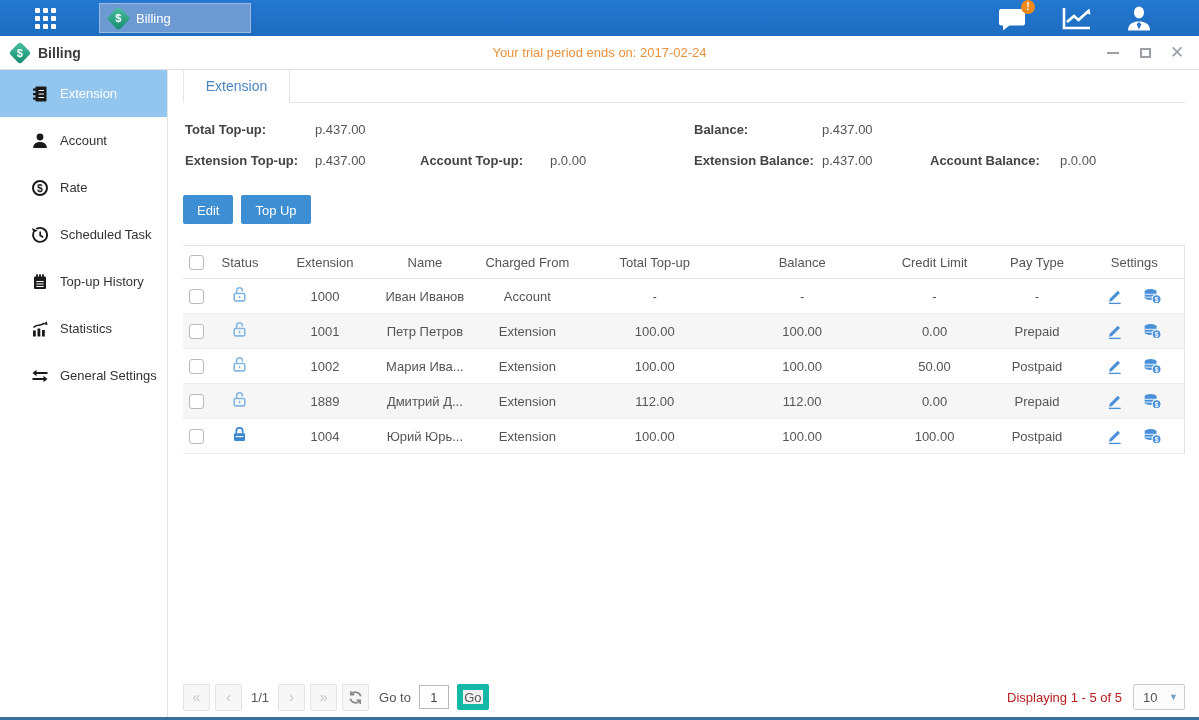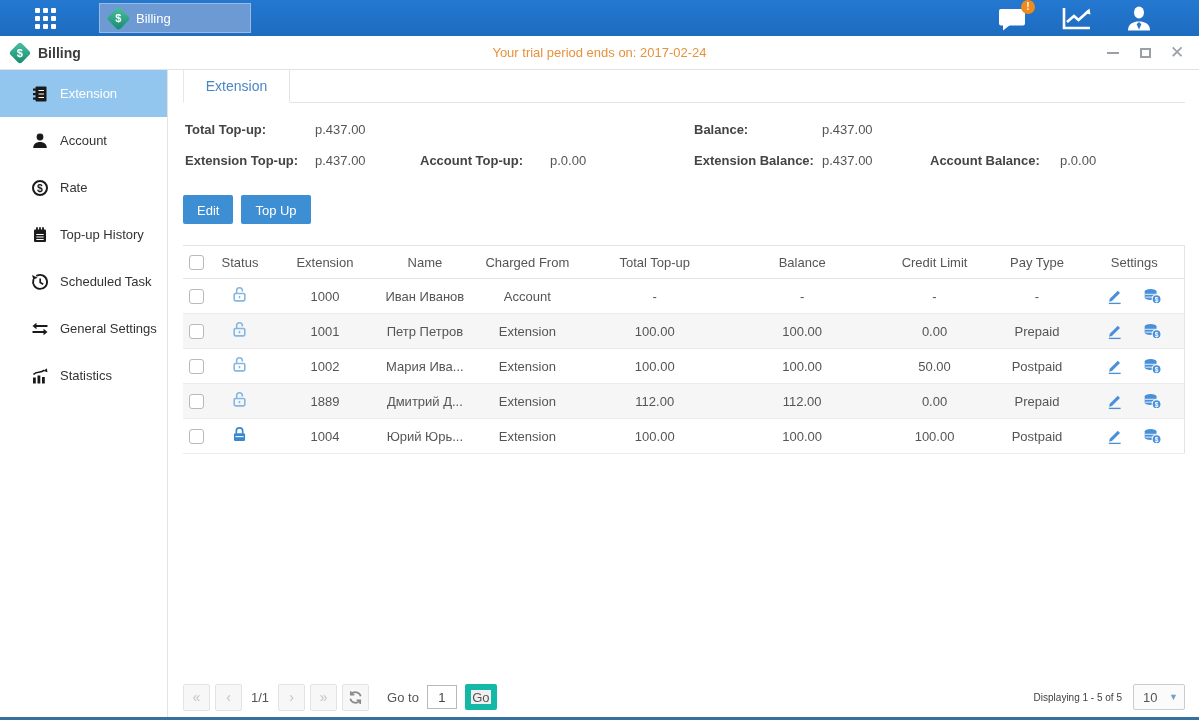--- a/index.html
+++ b/index.html
@@ -82,27 +82,27 @@
     vertical-align:middle; cursor:pointer; }
   .ops span { display:inline-flex; margin:0 8px; cursor:pointer; vertical-align:middle; }
 
   
   .pagination { position:absolute; left:15px; right:14px; bottom:6px;
     height:28px; display:flex; align-items:center; }
   .pg-btn { width:27px; height:27px; border:1px solid #e3e3e3; background:#f7f7f7;
     border-radius:2px; color:#c4c4c4; font-size:14px; display:flex;
     align-items:center; justify-content:center; margin-right:5px; cursor:pointer; }
   .page-ind { margin:0 9px 0 4px; color:#555; font-size:13px; }
-  .goto-label { margin-left:13px; color:#555; font-size:13px; }
+  .goto-label { margin-left:5px; color:#555; font-size:13px; }
   .goto-input { width:30px; height:24px; margin:0 8px; border:1px solid #b9b9b9;
     text-align:center; font-size:13px; color:#444; font-family:inherit; }
   .go-btn { width:32px; height:26px; background:#f0f0f0; border:6px solid #14b8a6;
     border-radius:2px; color:#555; font-size:13px; cursor:pointer; font-family:inherit; }
   .pg-right { margin-left:auto; display:flex; align-items:center; }
-  .displaying { color:#404040; font-size:10px; }
+  .displaying { color:#b91c1c; font-size:13px; }
   .size-select { margin-left:11px; width:52px; height:26px; border:1px solid #ccc;
     border-radius:2px; background:#fbfbfb; display:flex; align-items:center;
     cursor:pointer; }
   .size-select .val { padding-left:9px; font-size:13px; color:#555; }
   .size-select .arrow { margin-left:auto; padding-right:6px; font-size:9px;
     color:#74a0c4; }
 
   .bottom-edge { height:3px; background:#35709e; }
 </style>
 </head>
@@ -195,59 +195,59 @@
     <div class="side-item">
       <svg width="18" height="18" viewBox="0 0 18 18">
         <circle cx="9" cy="9" r="7" fill="none" stroke="#1a1a1a" stroke-width="2"></circle>
         <text x="9" y="12.8" font-size="10.5" font-weight="bold" text-anchor="middle" fill="#1a1a1a">$</text>
       </svg>
       <span>Rate</span>
     </div>
 
     <div class="side-item">
       <svg width="18" height="18" viewBox="0 0 18 18">
+        <path d="M6 2.6 a7 7 0 1 1 -3.6 4.1" fill="none" stroke="#1a1a1a" stroke-width="1.9" stroke-linecap="round"></path>
+        <path d="M1 2 l1.4 4.4 4.3-1.7 z" fill="#1a1a1a"></path>
+        <path d="M9.2 5.4 v4.1 l3 1.8" fill="none" stroke="#1a1a1a" stroke-width="1.7"></path>
+      </svg>
+      <span>Scheduled Task</span>
+    </div>
+
+    <div class="side-item">
+      <svg width="18" height="18" viewBox="0 0 18 18">
         <rect x="3" y="3.5" width="12" height="12.5" rx="1" fill="#1a1a1a"></rect>
         <line x1="6" y1="1.2" x2="6" y2="5" stroke="#1a1a1a" stroke-width="1.8"></line>
         <line x1="9" y1="1.2" x2="9" y2="5" stroke="#1a1a1a" stroke-width="1.8"></line>
         <line x1="12" y1="1.2" x2="12" y2="5" stroke="#1a1a1a" stroke-width="1.8"></line>
         <line x1="5.3" y1="8.5" x2="12.7" y2="8.5" stroke="#fff" stroke-width="1"></line>
         <line x1="5.3" y1="11" x2="12.7" y2="11" stroke="#fff" stroke-width="1"></line>
         <line x1="5.3" y1="13.5" x2="12.7" y2="13.5" stroke="#fff" stroke-width="1"></line>
       </svg>
       <span>Top-up History</span>
     </div>
 
     <div class="side-item">
       <svg width="18" height="18" viewBox="0 0 18 18">
-        <path d="M6 2.6 a7 7 0 1 1 -3.6 4.1" fill="none" stroke="#1a1a1a" stroke-width="1.9" stroke-linecap="round"></path>
-        <path d="M1 2 l1.4 4.4 4.3-1.7 z" fill="#1a1a1a"></path>
-        <path d="M9.2 5.4 v4.1 l3 1.8" fill="none" stroke="#1a1a1a" stroke-width="1.7"></path>
-      </svg>
-      <span>Scheduled Task</span>
-    </div>
-
-    <div class="side-item">
-      <svg width="18" height="18" viewBox="0 0 18 18">
-        <line x1="3.5" y1="6" x2="16.5" y2="6" stroke="#1a1a1a" stroke-width="2"></line>
-        <path d="M5.5 2.8 L1.5 6 l4 3.2 z" fill="#1a1a1a"></path>
-        <line x1="1.5" y1="12" x2="14.5" y2="12" stroke="#1a1a1a" stroke-width="2"></line>
-        <path d="M12.5 8.8 L16.5 12 l-4 3.2 z" fill="#1a1a1a"></path>
-      </svg>
-      <span>General Settings</span>
-    </div>
-
-    <div class="side-item">
-      <svg width="18" height="18" viewBox="0 0 18 18">
         <rect x="2" y="10.5" width="2.8" height="6" fill="#1a1a1a"></rect>
         <rect x="6.5" y="8.5" width="2.8" height="8" fill="#1a1a1a"></rect>
         <rect x="11" y="10" width="2.8" height="6.5" fill="#1a1a1a"></rect>
         <path d="M2.5 7.5 C6 3.5 9 7 13.5 3.2" fill="none" stroke="#1a1a1a" stroke-width="1.7"></path>
         <path d="M15.8 1.2 l.7 4 -3.8-1.2 z" fill="#1a1a1a"></path>
       </svg>
       <span>Statistics</span>
+    </div>
+
+    <div class="side-item">
+      <svg width="18" height="18" viewBox="0 0 18 18">
+        <line x1="3.5" y1="6" x2="16.5" y2="6" stroke="#1a1a1a" stroke-width="2"></line>
+        <path d="M5.5 2.8 L1.5 6 l4 3.2 z" fill="#1a1a1a"></path>
+        <line x1="1.5" y1="12" x2="14.5" y2="12" stroke="#1a1a1a" stroke-width="2"></line>
+        <path d="M12.5 8.8 L16.5 12 l-4 3.2 z" fill="#1a1a1a"></path>
+      </svg>
+      <span>General Settings</span>
     </div>
   </div>
 
   <div class="content">
     <div class="tabstrip">
       <div class="tab">Extension</div>
     </div>
 
     <div class="summary">
       <span class="s-label" style="grid-area:1/1">Total Top-up:</span>

